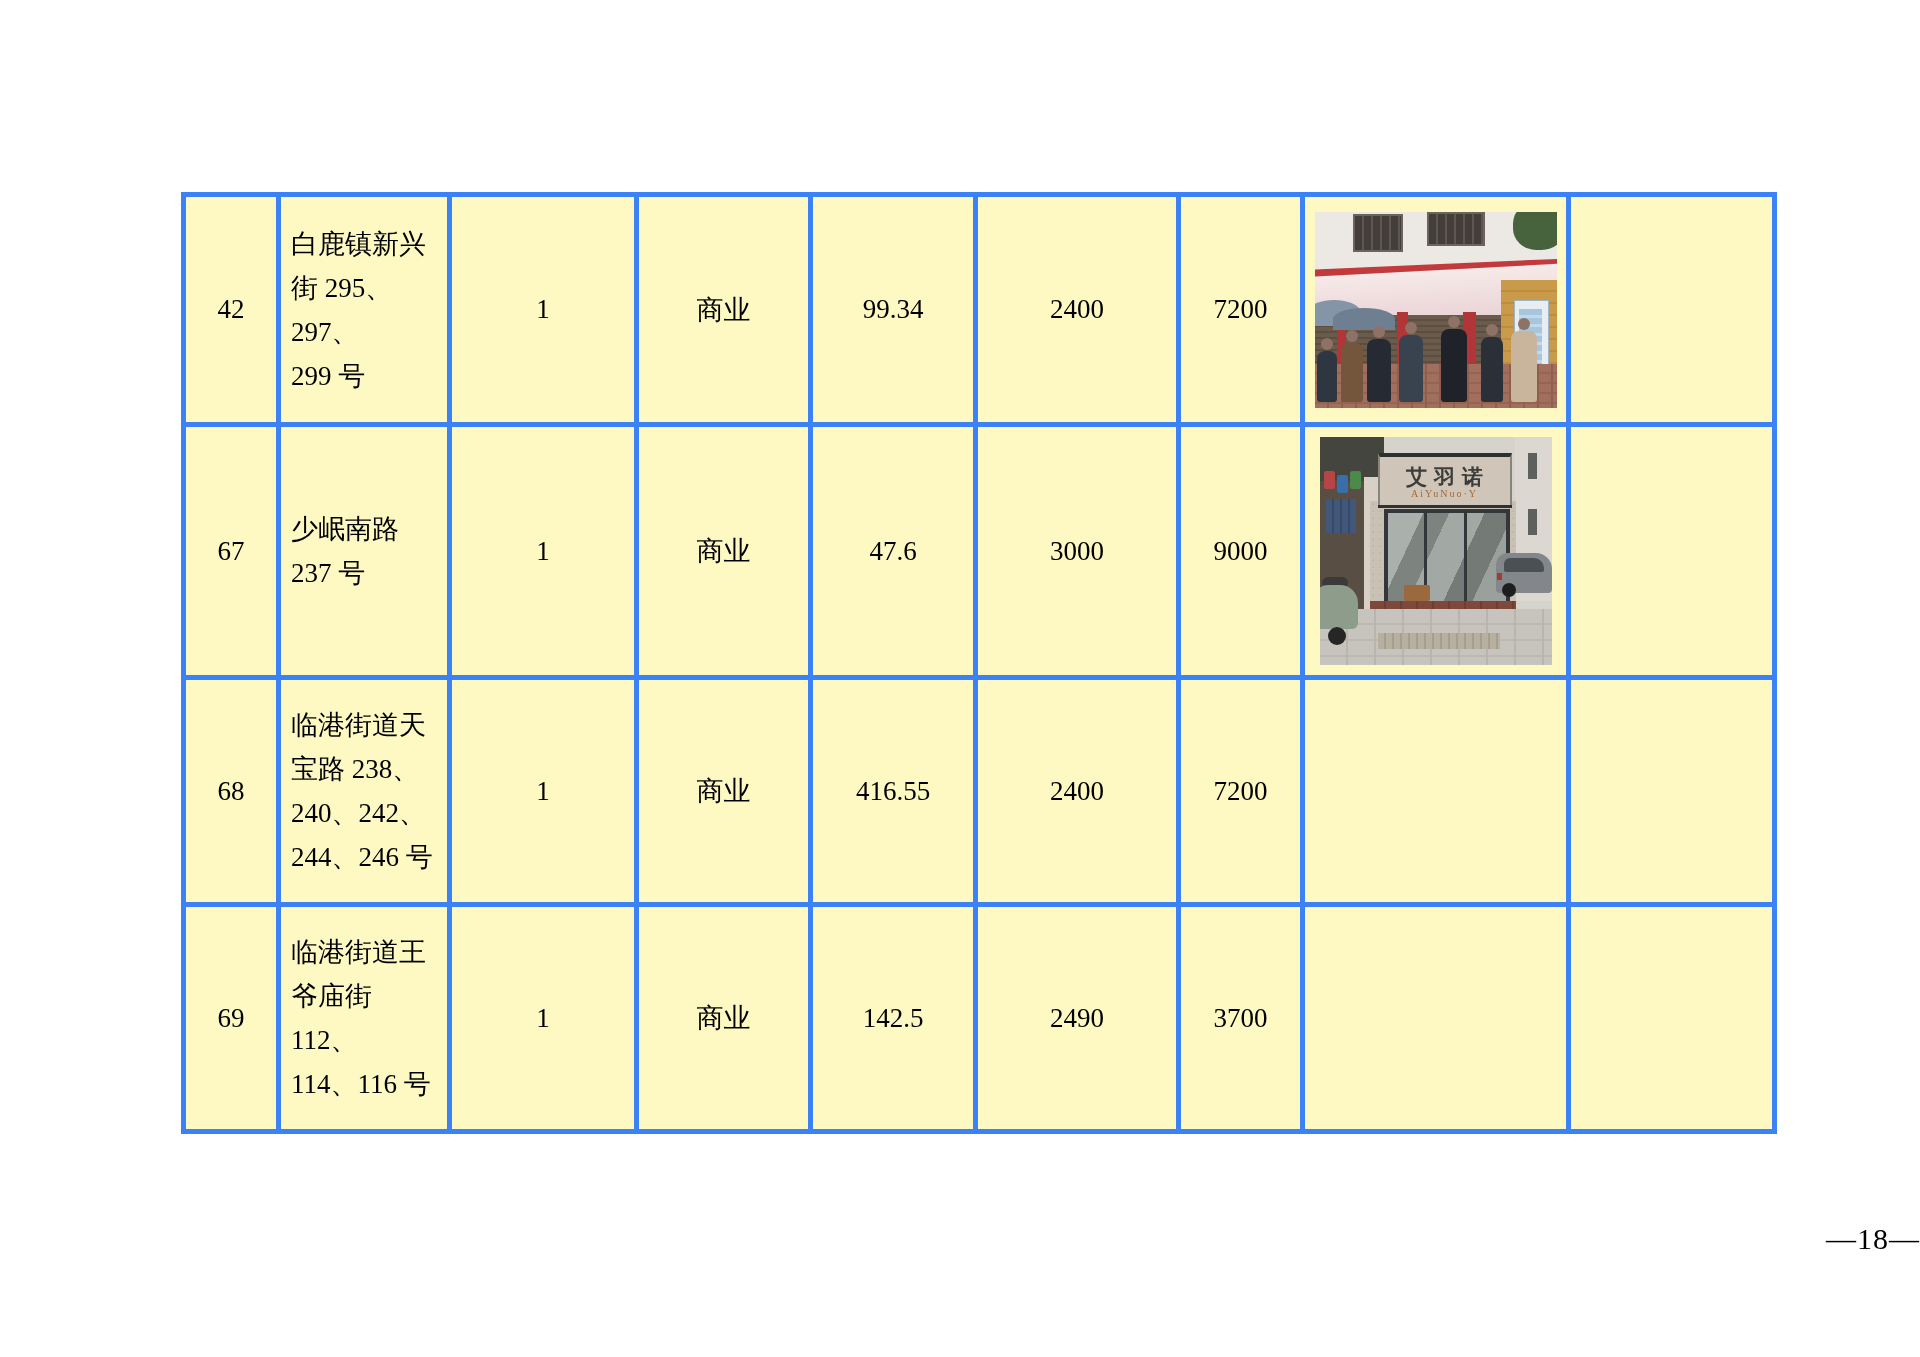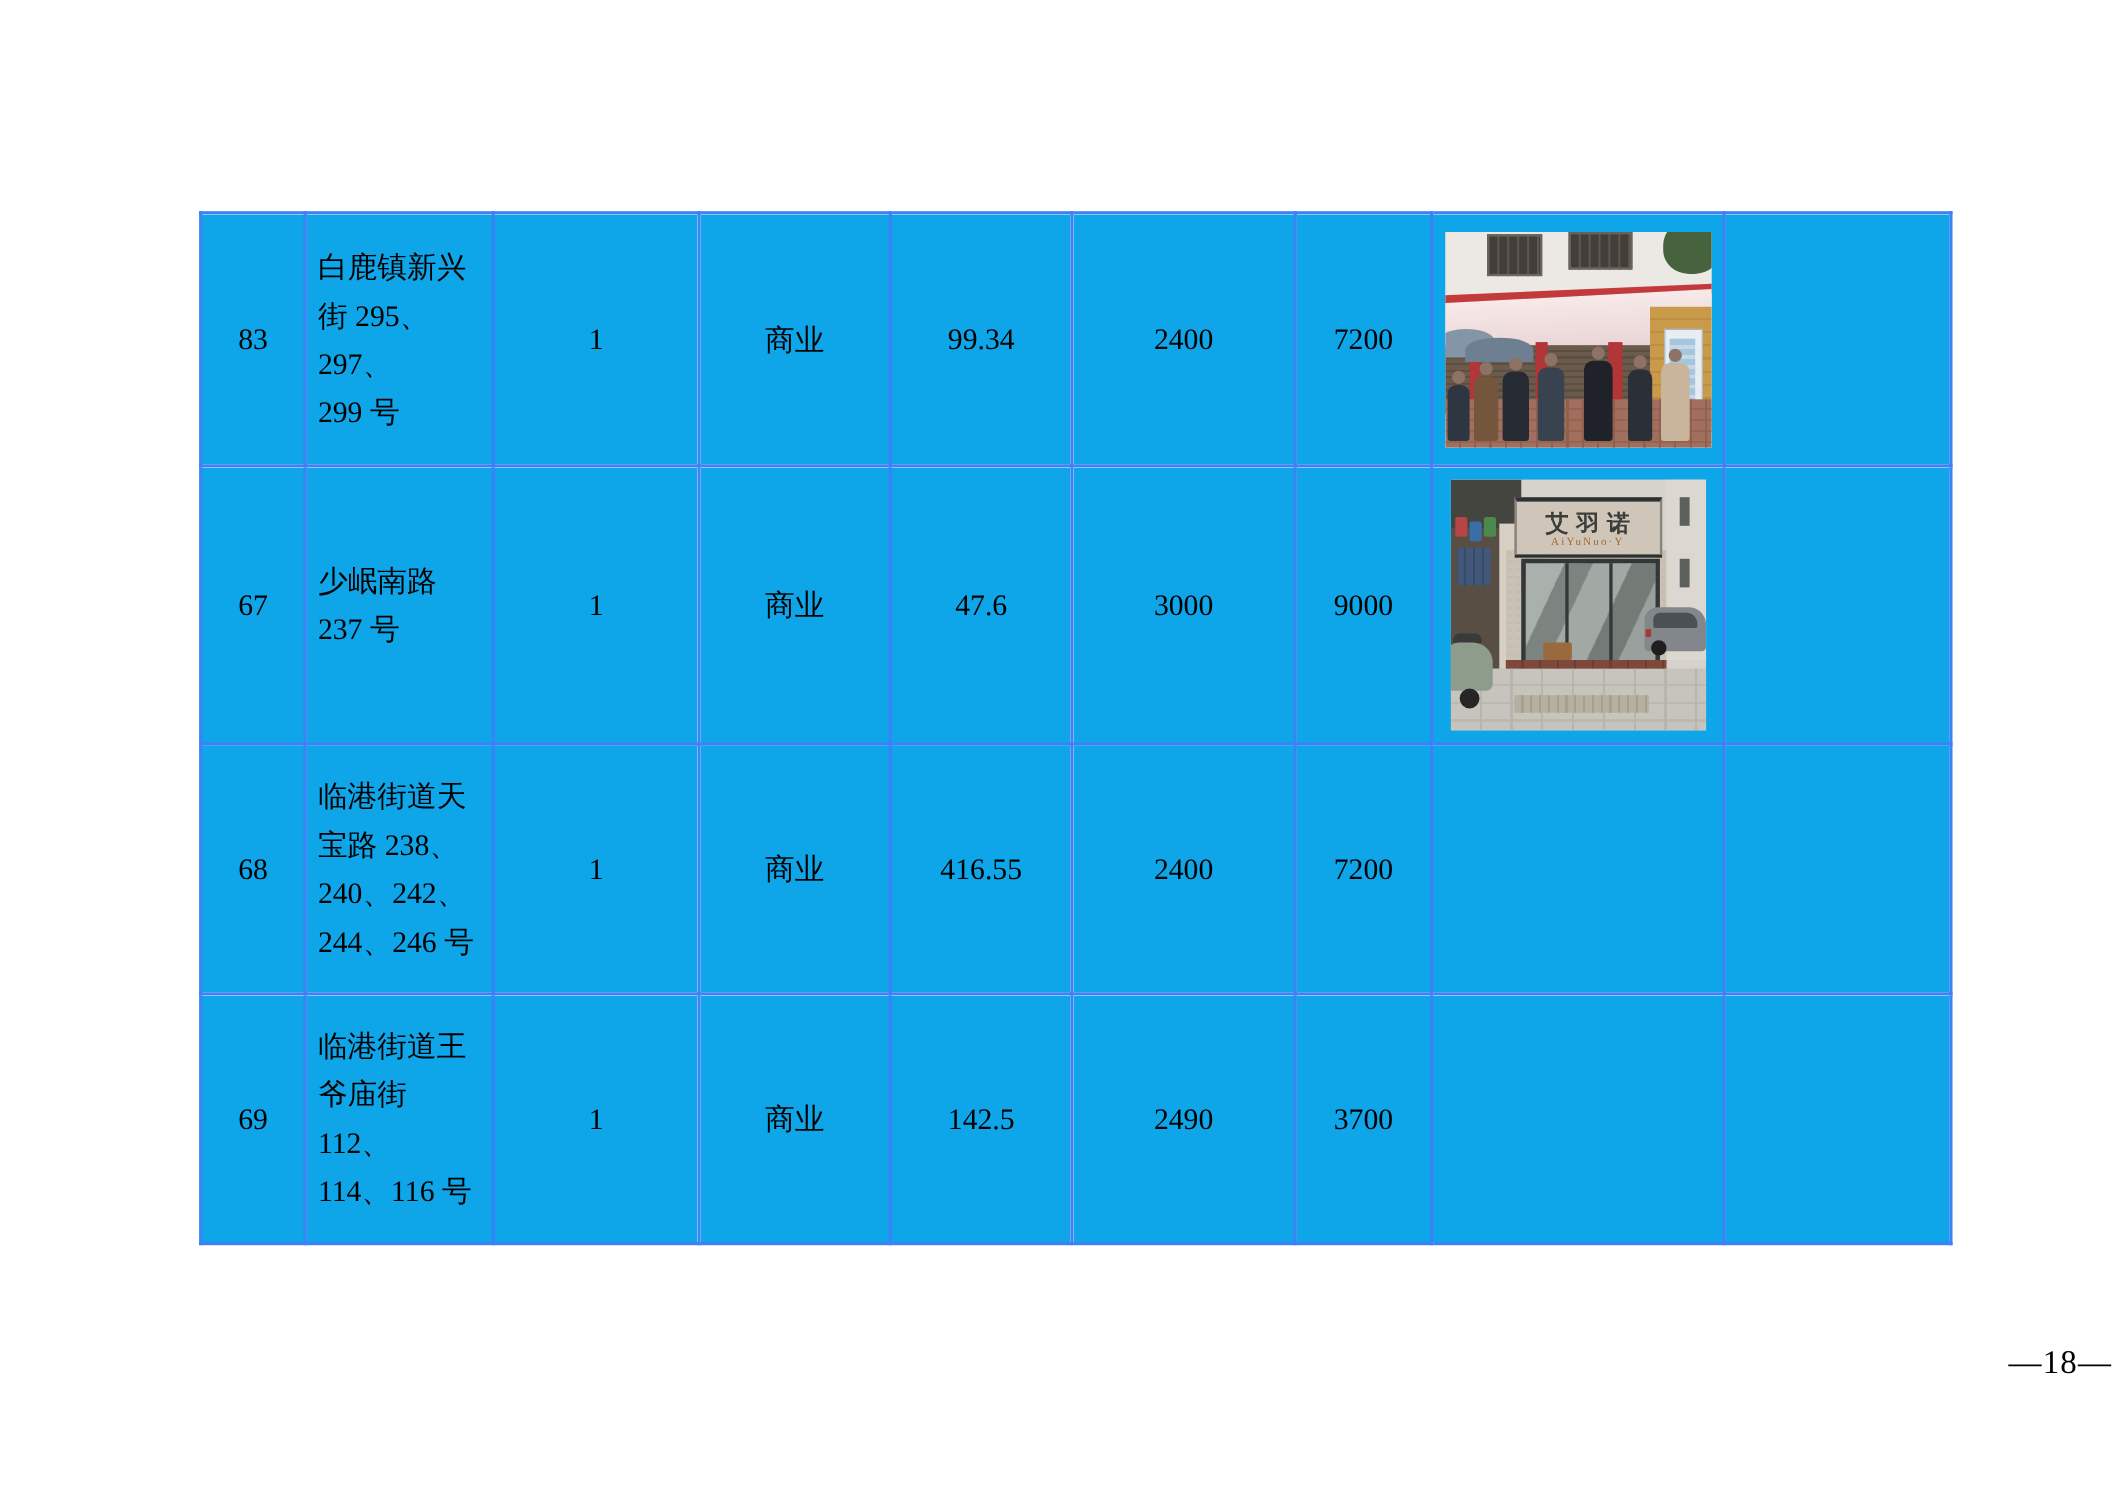--- a/index.html
+++ b/index.html
@@ -7,23 +7,23 @@
     width:1920px;height:1357px;position:relative;background:#ffffff;
     font-family:"Liberation Serif","DejaVu Serif",serif;color:#000;
     overflow:hidden;
   }
   
   .doc-table{
     position:absolute;left:181px;top:192px;
     border-collapse:collapse;table-layout:fixed;
   }
   .doc-table td{
-    border:3px solid #3b82f6;
+    border:5px solid #3b82f6;
     font-size:27px;text-align:center;vertical-align:middle;
-    padding:0;overflow:hidden;background:#0ea5e9;
+    padding:0;overflow:hidden;background:#fef9c3;
   }
   .doc-table td.addr{
     text-align:left;padding:0 4px 0 10px;
     line-height:44px;white-space:pre-line;
   }
   .doc-table td.photo-cell{padding:0;font-family:Liberation Serif, serif;}
   tr.r66{height:230px;} tr.r67{height:253px;}
   tr.r68{height:227px;} tr.r69{height:227px;}
 
   
@@ -120,21 +120,21 @@
     <col style="width:174px">
       <col style="width:165px">
       <col style="width:203px">
     <col style="width:124px">
       <col style="width:266px">
       <col style="width:206px">
   </colgroup>
 
   <tbody>
       <tr class="r66">
-    <td>83</td>
+    <td>42</td>
     <td class="addr">白鹿镇新兴
 街 295、297、
 299 号</td>
     <td>1</td>
     <td>商业</td>
     <td>99.34</td>
     <td>2400</td>
     <td>7200</td>
     <td class="photo-cell">
       <div class="scene scene66">

